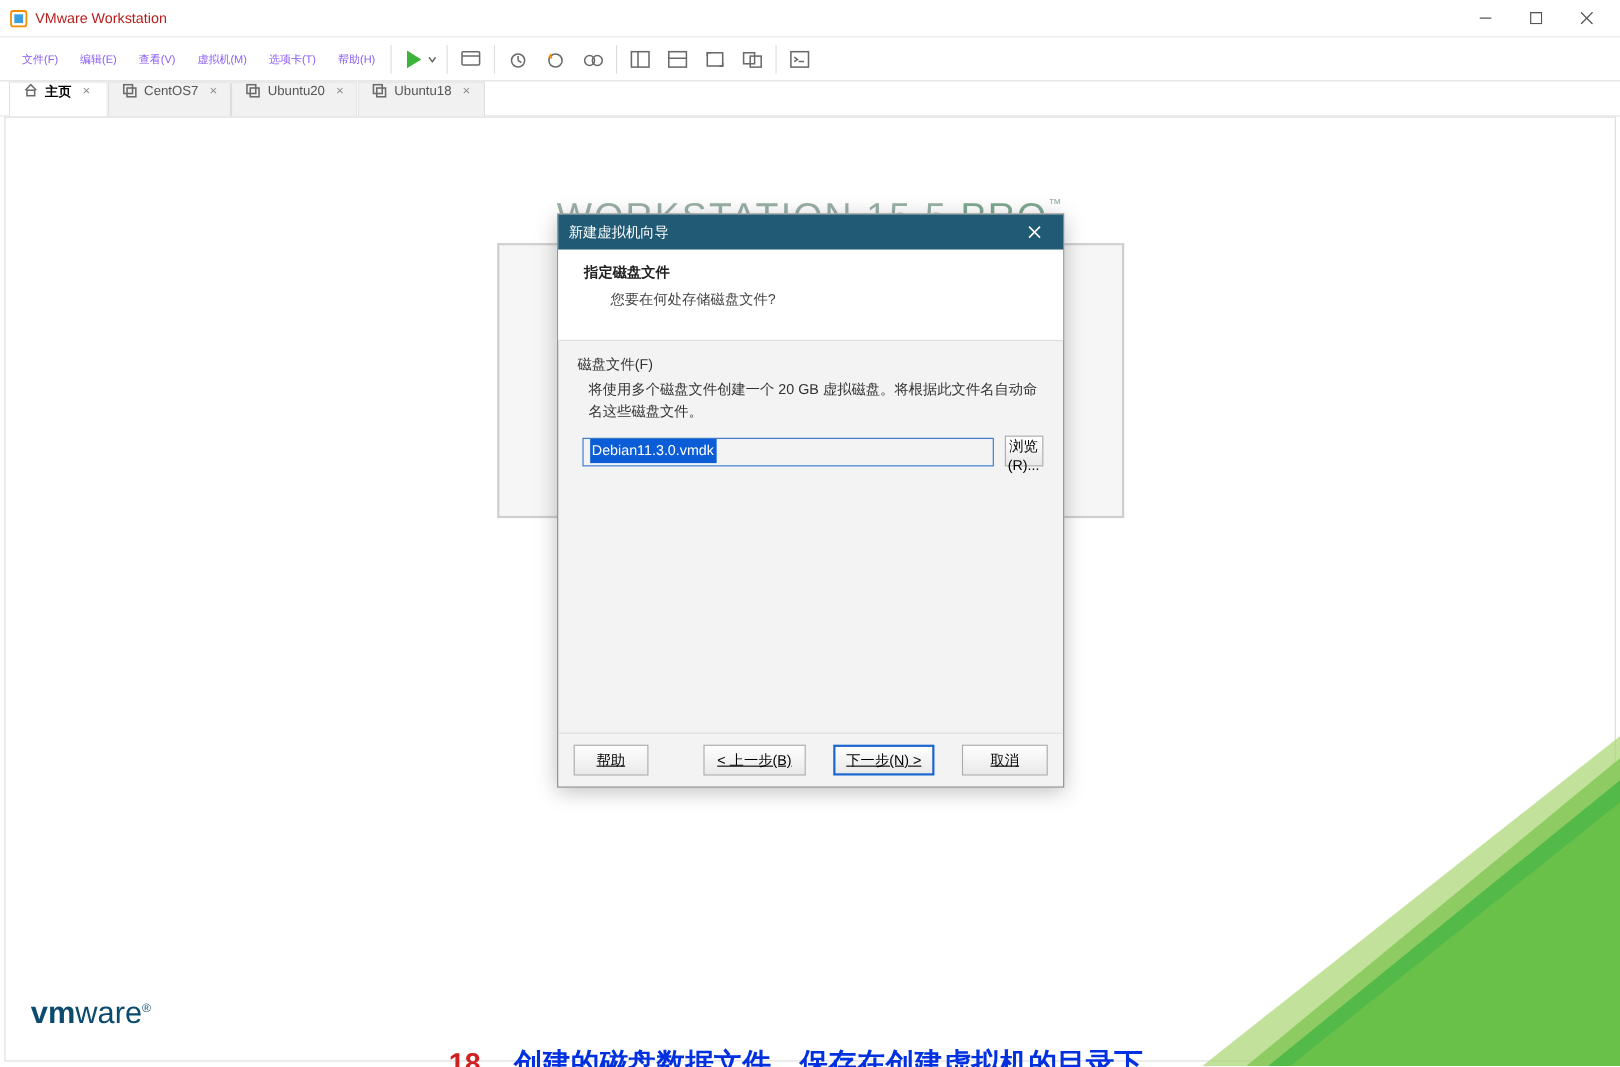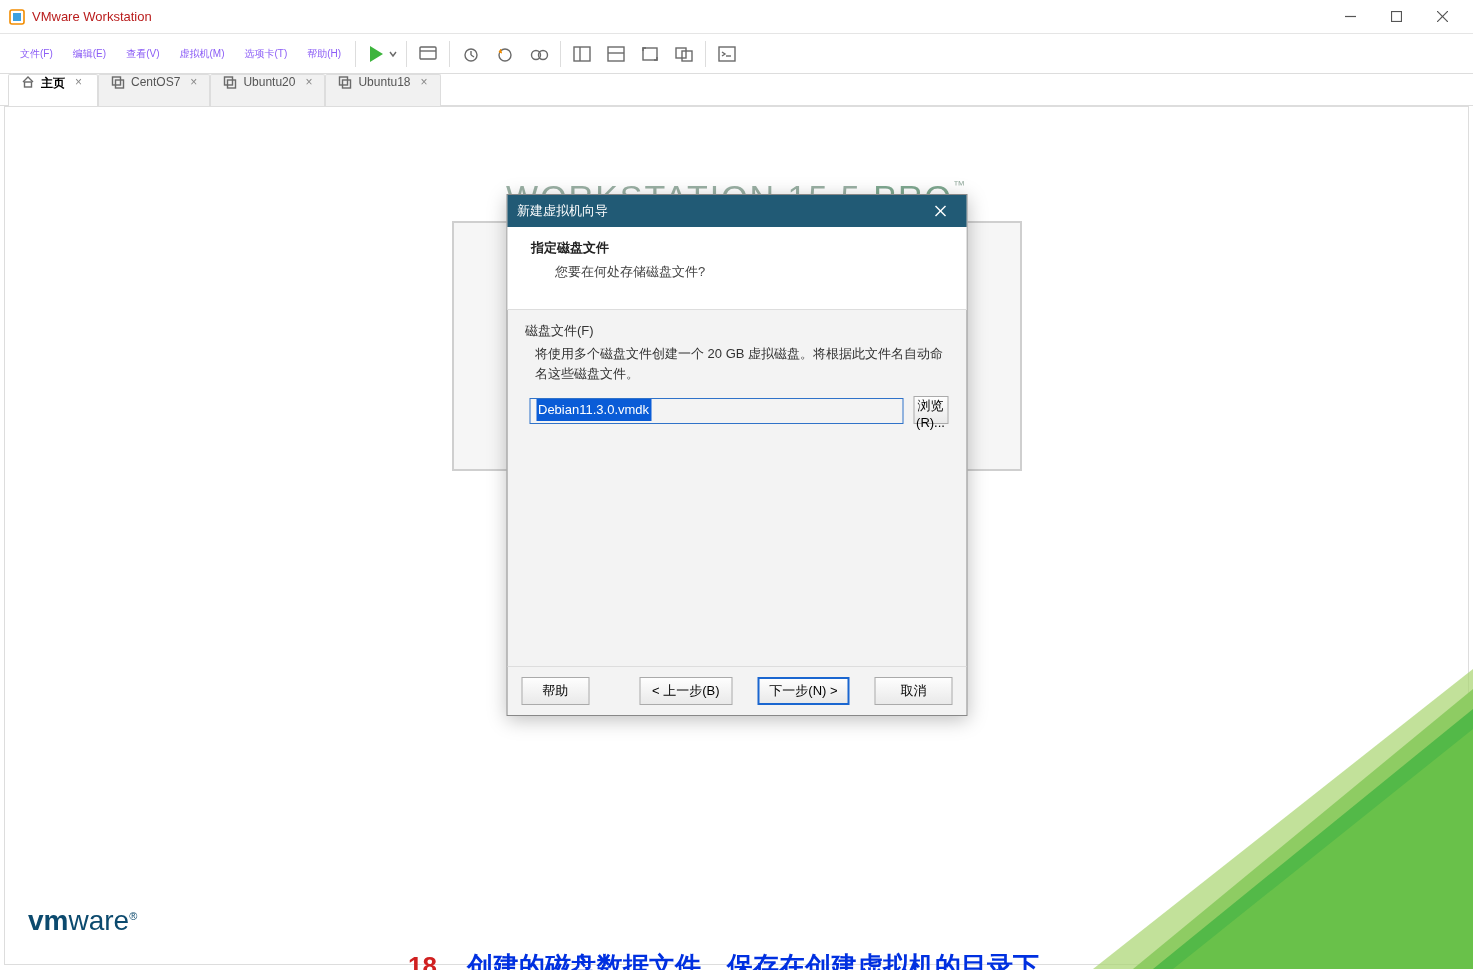--- a/index.html
+++ b/index.html
@@ -48,21 +48,21 @@
   .dlg-header { background: #fff; padding: 12px 18px 28px 24px; border-bottom: 1px solid #ddd; }
   .dlg-header .h1 { font-size: 13px; font-weight: bold; color: #222; }
   .dlg-header .h2 { font-size: 13px; color: #444; margin-left: 24px; margin-top: 6px; }
   .dlg-body { padding: 12px 18px 18px 18px; min-height: 356px; }
   .field-label { font-size: 13px; color: #333; margin-bottom: 4px; }
   .field-desc { font-size: 13px; color: #333; margin: 4px 0 12px 10px; line-height: 1.55; }
   .file-row { display: flex; align-items: flex-end; gap: 10px; margin-left: 4px; }
   .file-input { flex: 0 0 374px; height: 26px; border: 1px solid #2f72c9; padding: 0 6px; font-size: 13px; color: #fff; }
   .file-input .sel { background: #0a5cd7; color: #fff; padding: 1px 2px; display: inline-block; line-height: 20px; }
   .browse-btn { width: 86px; height: 28px; border: 1px solid #aaa; background: linear-gradient(#fefefe,#e9e9e9); font-size: 13px; }
-  .dlg-footer { border-top: 1px solid #ddd; padding: 10px 14px; display: flex; align-items: center; gap: 25px; }
+  .dlg-footer { border-top: 1px solid #ddd; padding: 10px 14px; display: flex; align-items: center; gap: 25px; text-decoration: underline; }
   .dlg-footer .help-btn { width: 80px; height: 28px; border: 1px solid #aaa; background: linear-gradient(#fefefe,#e9e9e9); font-size: 13px; }
   .dlg-footer .spacer { flex: 1; }
   .nav-btn { width: 108px; height: 28px; border: 1px solid #aaa; background: linear-gradient(#fefefe,#e9e9e9); font-size: 13px; }
   .nav-btn.primary { border: 2px solid #1a66d0; text-align: center; }
   .cancel-btn { width: 90px; height: 28px; border: 1px solid #aaa; background: linear-gradient(#fefefe,#e9e9e9); font-size: 13px; }
 
   
   .annotation { position: absolute; bottom: -15px; left: 0; right: 0; text-align: center; font-size: 26px; font-weight: bold; color: #0030e0; }
   .annotation .step { color: #d02020; font-weight: bold; margin-right: 4px; }
 

